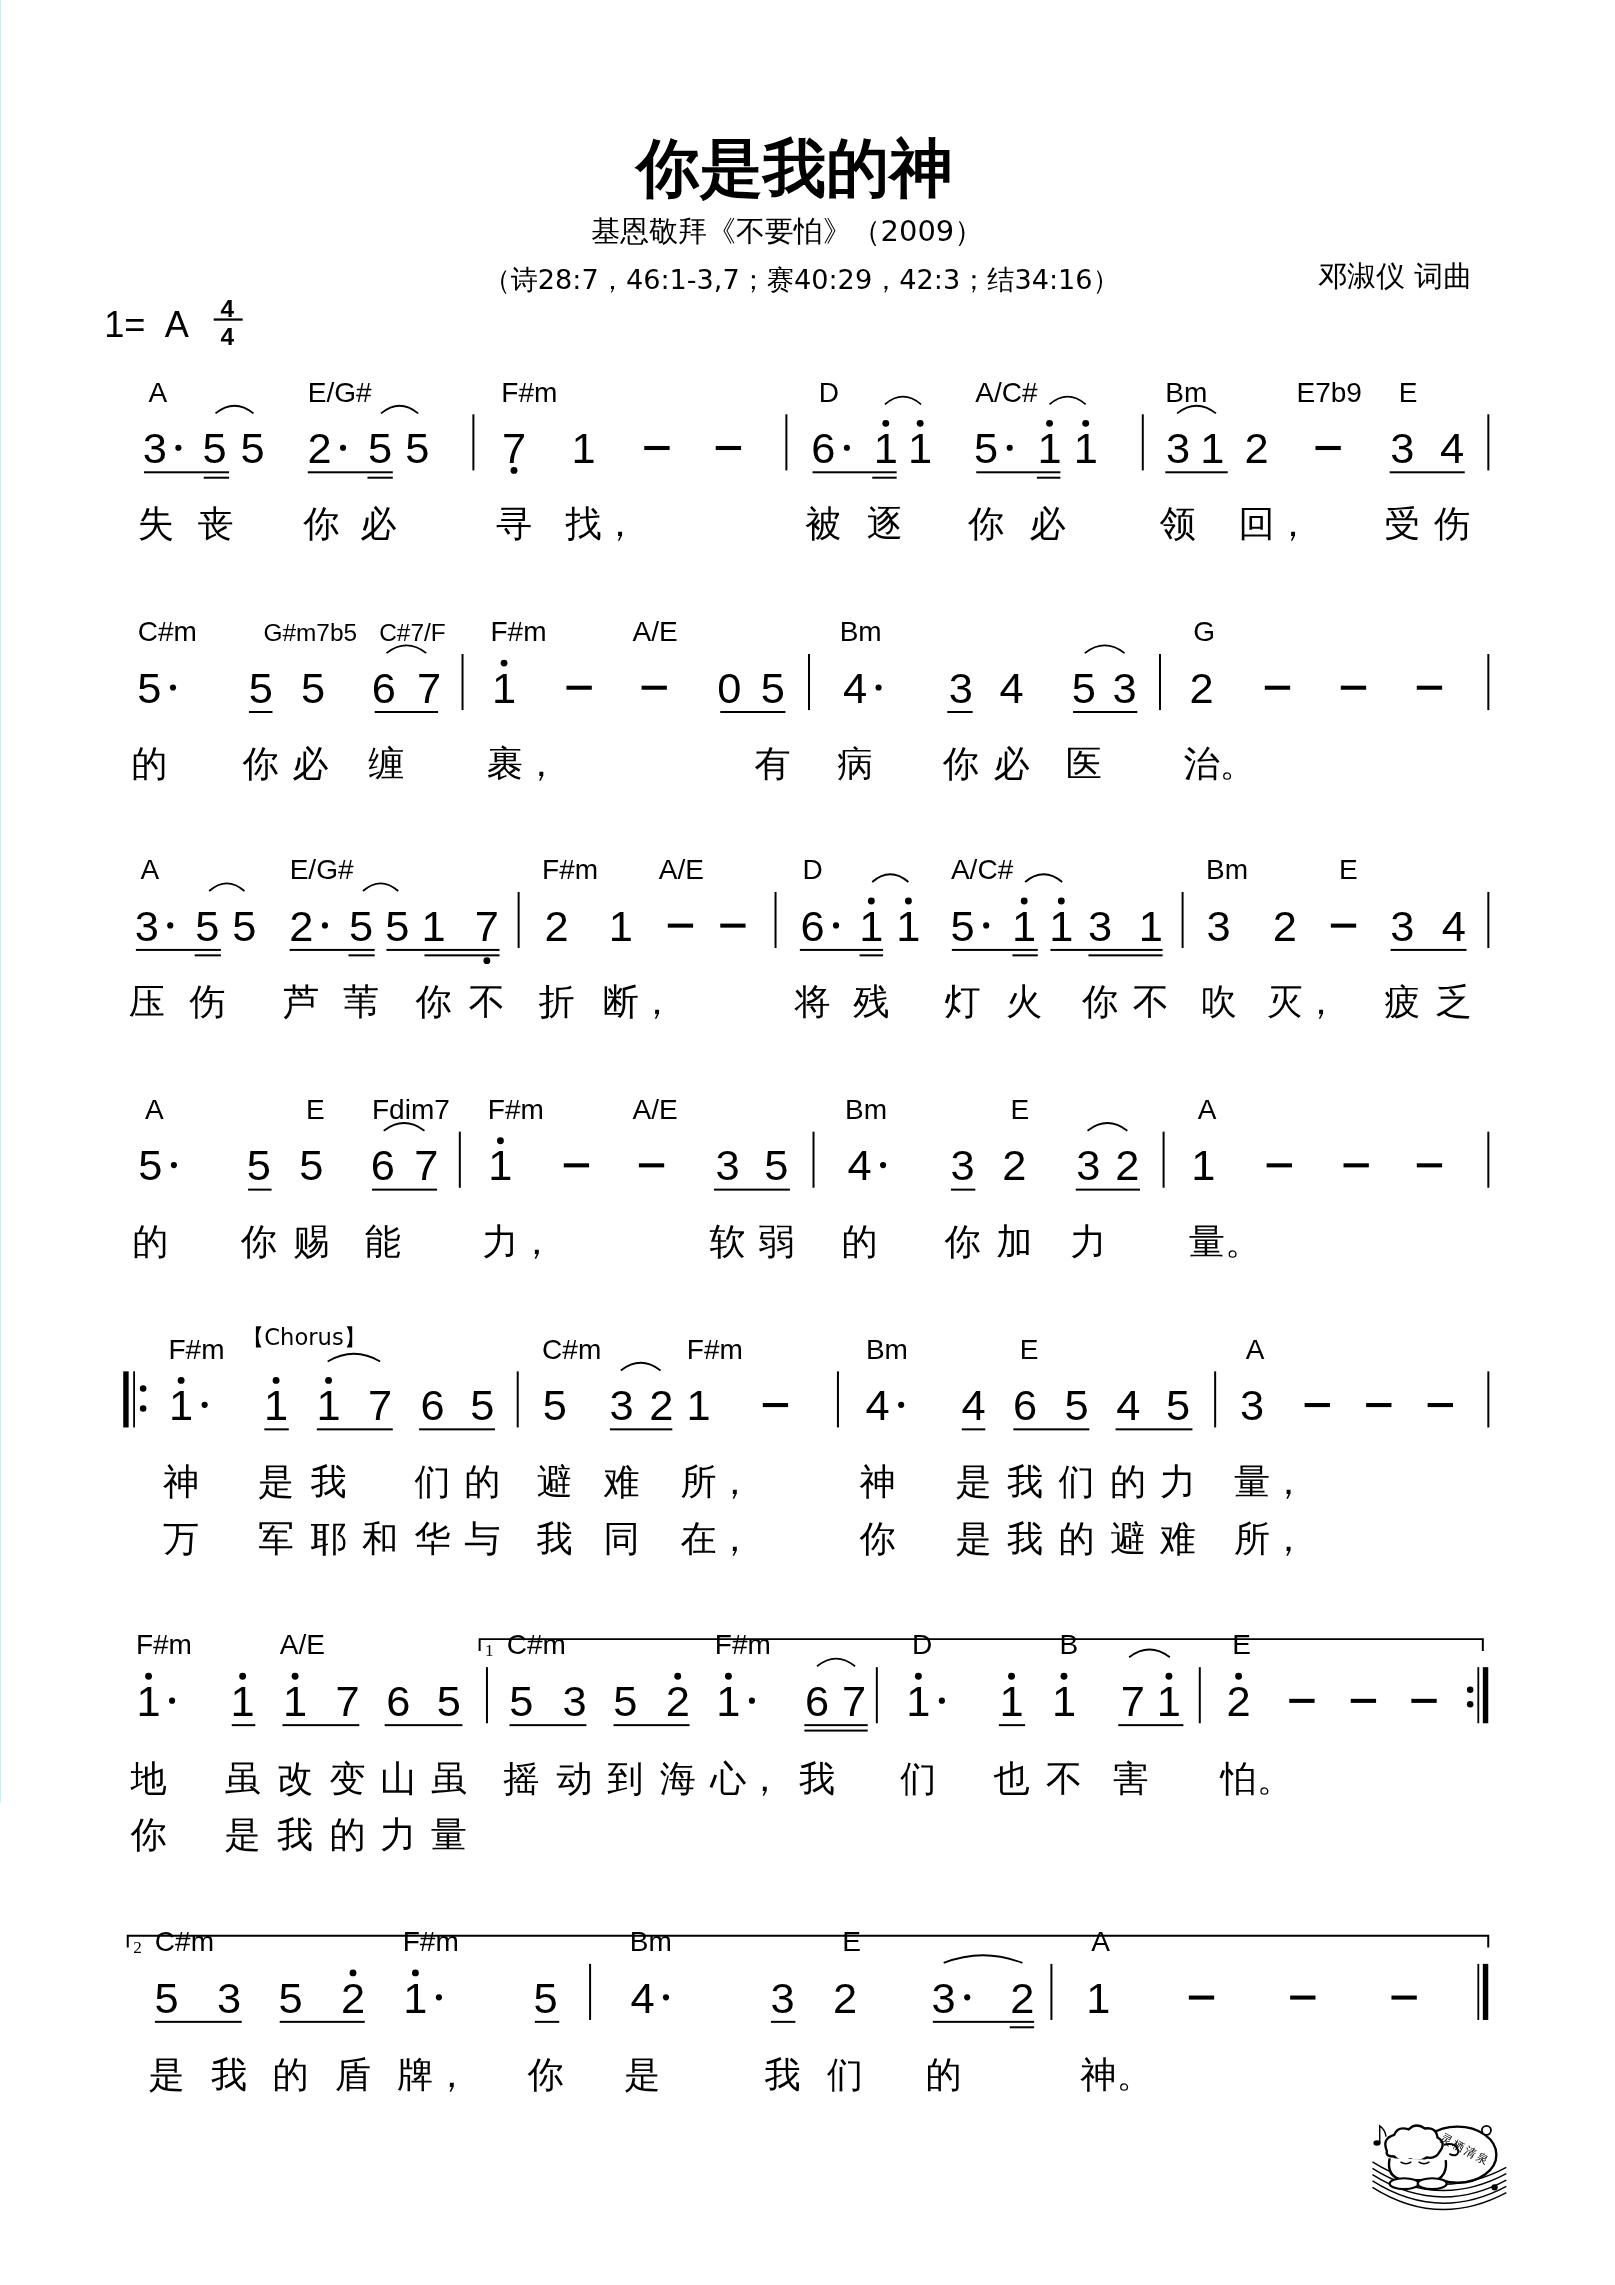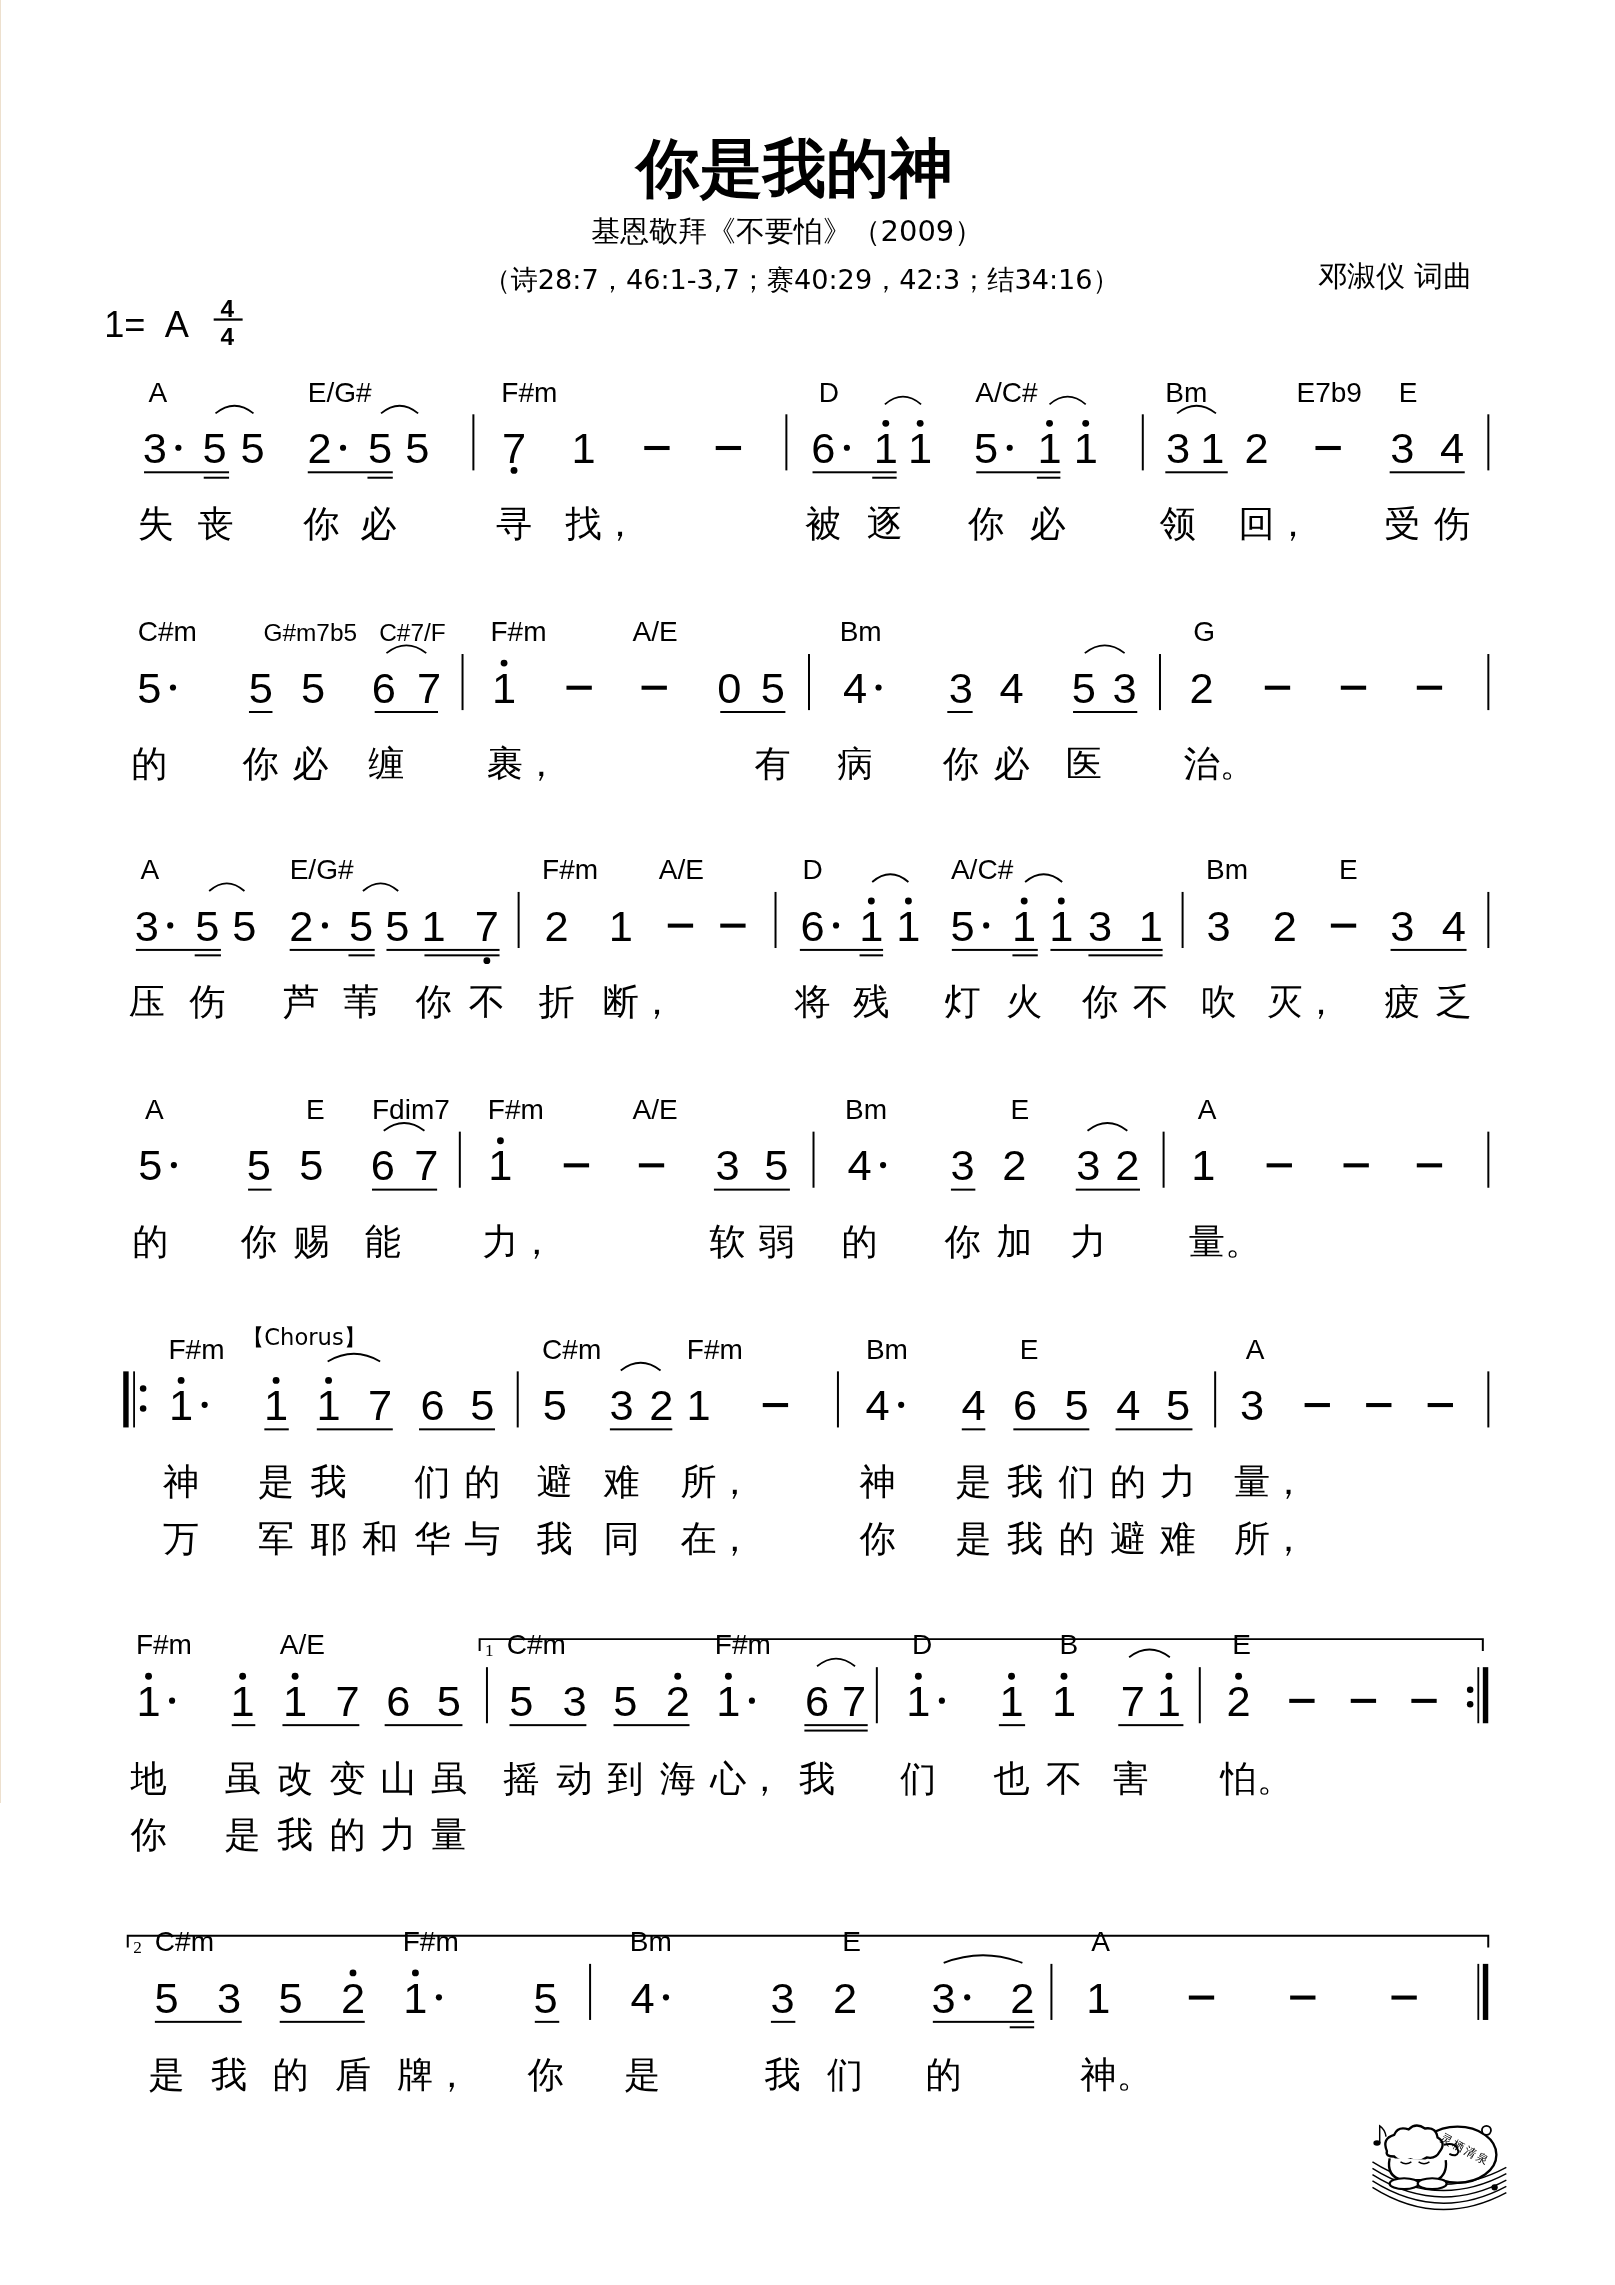--- a/index.html
+++ b/index.html
@@ -1,17 +1,17 @@
 <!DOCTYPE html>
 <html style="font-size:14.5px"><head>
 <meta charset="utf-8">
 <style>
   html, body { margin: 0; padding: 0; background: #ffffff; }
   body { width: 1616px; height: 2285px; overflow: hidden; }
-  #sheet { position: absolute; left: 0; top: 0; width: 1616px; height: 1803px; background: #a16207; }
+  #sheet { position: absolute; left: 0; top: 0; width: 1616px; height: 1803px; background: #14b8a6; }
   svg text { fill: #000000; }
   .title { font-family: "DejaVu Sans", sans-serif; font-size: 70px; font-weight: bold; }
   .subtitle { font-family: "DejaVu Sans", sans-serif; font-size: 32px; }
   .refs { font-family: "DejaVu Sans", sans-serif; font-size: 30px; }
   .credits { font-family: "DejaVu Sans", sans-serif; font-size: 32px; }
   .keytxt { font-family: "Liberation Sans", sans-serif; font-size: 40px; }
   .timesig { font-family: "Liberation Sans", sans-serif; font-size: 27px; font-weight: bold; }
   .chord { font-family: "Liberation Sans", sans-serif; }
   .note { font-family: "Liberation Sans", sans-serif; font-size: 48px; text-anchor: middle; }
   .lyric { font-family: "DejaVu Sans", sans-serif; font-size: 40px; }

